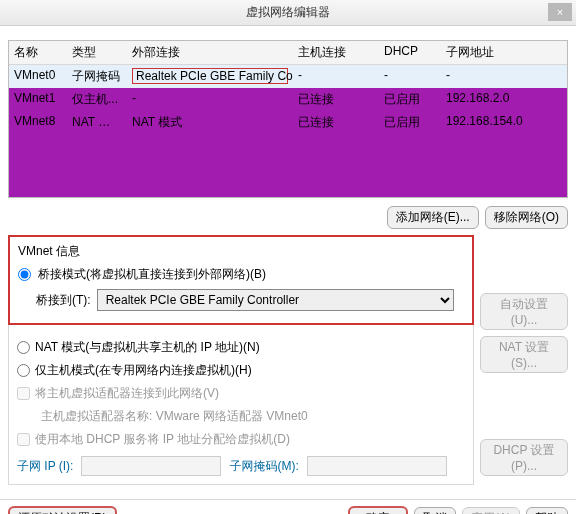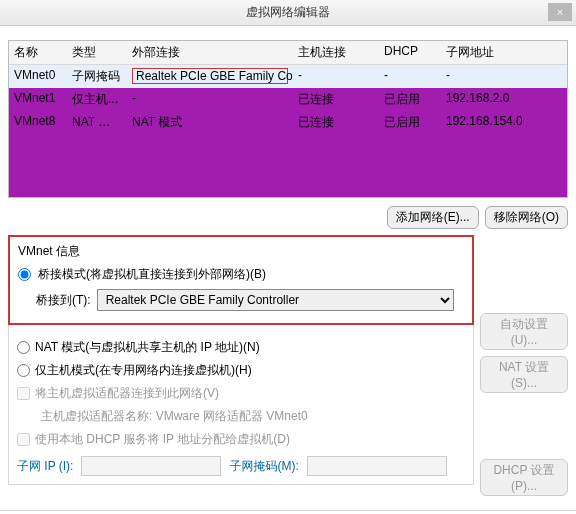--- a/index.html
+++ b/index.html
@@ -29,21 +29,21 @@
 .radio-row { display: flex; align-items: center; gap: 5px; margin: 4px 0; }
 .radio-row input[type=radio] { margin-right: 2px; }
 .bridge-row { display: flex; align-items: center; gap: 6px; margin: 6px 10px 2px 18px; }
 .bridge-row select { flex: 1; border: 1px solid #888; height: 22px; font-size: 12px; padding: 0 4px; }
 .sec2 { border-left: 1px solid #d8d8d8; border-right: 1px solid #d8d8d8; border-bottom: 1px solid #d8d8d8; padding: 8px; position: relative; }
 .sec2 .row2 { display: flex; align-items: center; gap: 5px; margin: 6px 0; }
 .sec2 .row2.disabled { color: #999; }
 .chk { width: 13px; height: 13px; }
 .group-wrap { display: flex; gap: 6px; align-items: flex-start; }
 .group-col { flex: 1; }
-.btn-col { display: flex; flex-direction: column; gap: 6px; width: 88px; margin-top: 20px; }
+.btn-col { display: flex; flex-direction: column; gap: 6px; width: 88px; }
 .ip-row { display: flex; align-items: center; gap: 8px; margin-top: 8px; color: #0369a1; }
 .ip-input { border: 1px solid #ccc; background: #f4f4f4; height: 20px; width: 140px; }
 .footer { display: flex; align-items: center; padding: 6px 8px; border-top: 1px solid #d8d8d8; gap: 6px; position: relative; }
 .footer .left-btn { border: 2px solid #c55; }
 .footer .spacer { flex: 1; }
 .footer .ok-btn { border: 2px solid #c55; padding: 2px 16px; }
 .watermark { position: absolute; right: 8px; bottom: 4px; font-size: 11px; color: #888; }
 </style>
 </head>
 <body>

